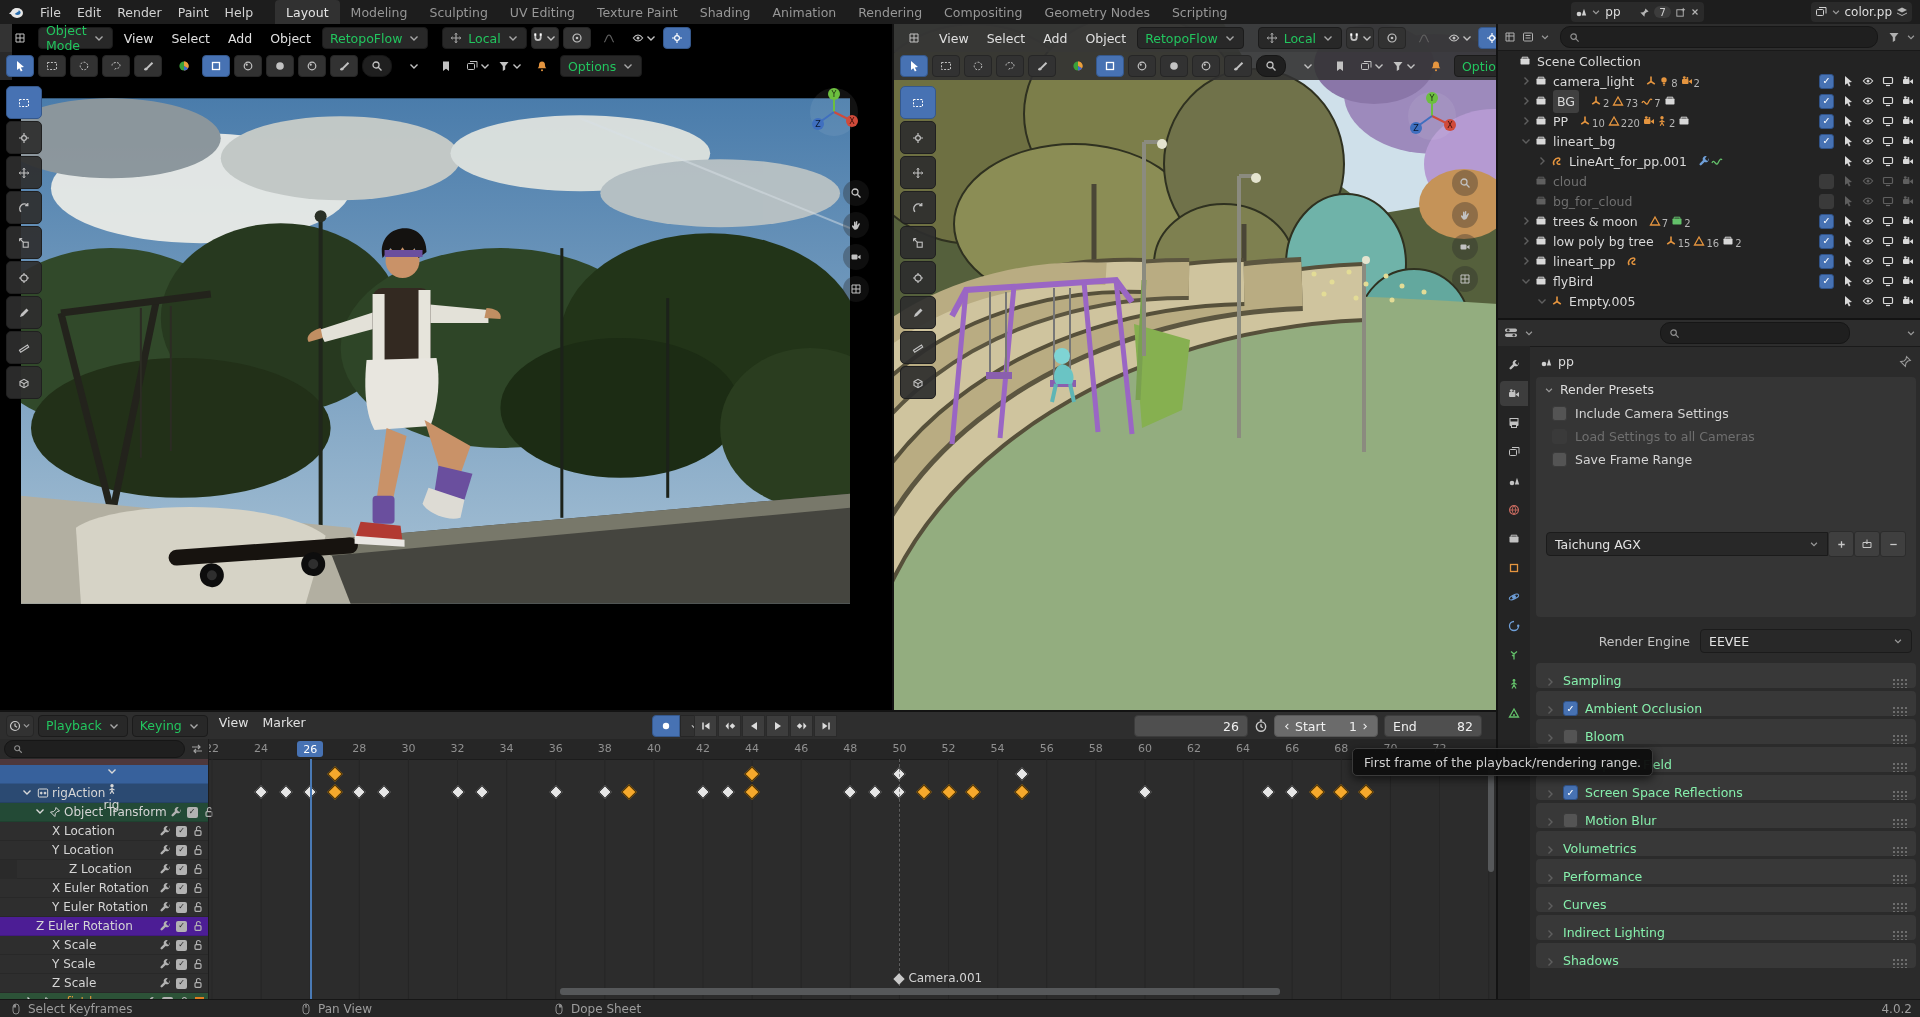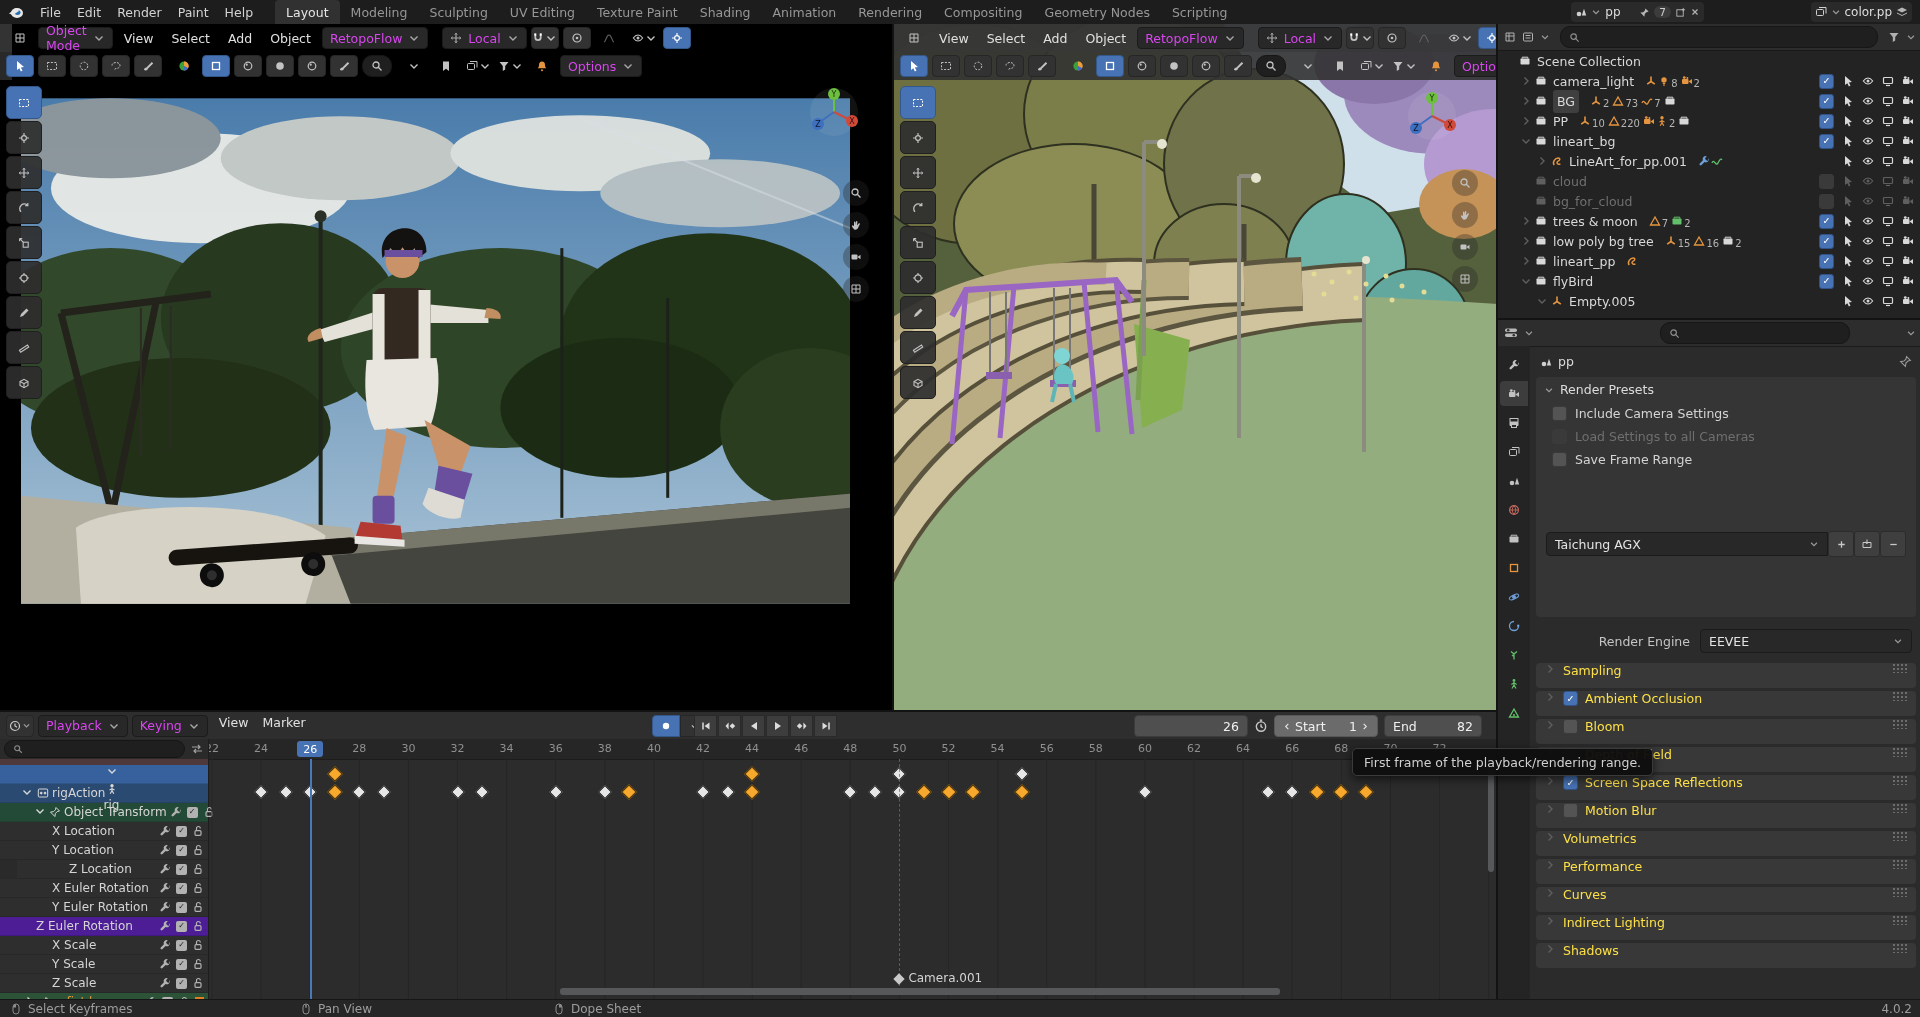--- a/index.html
+++ b/index.html
@@ -12,21 +12,21 @@
   
   #topbar{left:0;top:0;width:1920px;height:24px;background:#1d1d1d;display:flex;align-items:center;border-bottom:1px solid #131313}
   .menu-item{padding:0 8px;color:#d2d2d2;height:24px;display:flex;align-items:center;cursor:default}
   .tab{padding:0 11px;height:24px;display:flex;align-items:center;color:#979797}
   .tab.active{background:#313131;color:#e4e4e4;border-radius:4px 4px 0 0}
   .tb-widget{height:20px;background:#2a2a2a;border-radius:4px;display:flex;align-items:center;padding:0 4px;gap:4px;font-size:12px;color:#dedede}
   .tb-badge{background:#3c3c3c;border-radius:7px;padding:0 5px;font-size:10.5px;color:#cfcfcf}
   
   .vp-hdr{height:28px;background:rgba(53,53,53,.96);display:flex;align-items:center;padding:0 6px;gap:4px;position:absolute;left:0;right:0}
   .vp-menu{padding:0 7px;color:#e0e0e0}
-  .dd{height:20px;background:#282828;border:1px solid #1b1b1b;border-radius:4px;display:flex;align-items:center;padding:0 7px;gap:6px;color:#d946ef}
+  .dd{height:20px;background:#282828;border:1px solid #1b1b1b;border-radius:4px;display:flex;align-items:center;padding:0 7px;gap:6px;color:#22c55e}
   .dd .icon{color:#a8a8a8}
   .ibtn{height:20px;min-width:22px;background:#323232;border:1px solid #262626;border-radius:4px;display:flex;align-items:center;justify-content:center;padding:0 2px;gap:1px}
   .ibtn.on{background:#4772b3;border-color:#35588c}.ibtn.on .icon{color:#fff}
   .ibtn.flat{background:transparent;border-color:transparent}
   .srch{height:20px;background:#1f1f1f;border:1px solid #161616;border-radius:10px;display:flex;align-items:center;padding:0 8px;gap:6px;color:#9a9a9a}
   .tool-col{position:absolute;display:flex;flex-direction:column;gap:2px}
   .tool-btn{width:34px;height:31px;background:rgba(46,46,46,.92);border:1px solid #202020;border-radius:5px;display:flex;align-items:center;justify-content:center}
   .tool-btn.on{background:#4772b3;border-color:#35588c}.tool-btn.on .icon{color:#fff}
   .nav-ic{width:26px;height:26px;border-radius:13px;display:flex;align-items:center;justify-content:center;color:#cdcdcd;background:rgba(40,40,40,.35)}
   
@@ -50,21 +50,21 @@
   .ptab.active{background:#3d3d3d;color:#e8e8e8}
   #prop-body{position:absolute;left:32px;top:26px;right:0;bottom:0}
   .crumb{display:flex;align-items:center;gap:6px;padding:8px 10px 4px 10px;color:#dcdcdc}
   .prop-panel{background:#353535;border-radius:4px;margin:4px 6px;position:relative}
   .panel-title{display:flex;align-items:center;gap:6px;padding:5px 8px;color:#dcdcdc}
   .prow{display:flex;align-items:center;gap:8px;padding:4px 8px 4px 16px;color:#d4d4d4}
   .prow.dis{color:#6f6f6f}
   .pbtn{height:22px;background:#545454;border:1px solid #404040;border-radius:4px;display:flex;align-items:center;margin:3px 10px;color:#e6e6e6;position:relative}
   .pbtn .lbl{flex:1;text-align:center}
   .pbtn.dis{background:#3a3a3a;color:#7a7a7a;border-color:#333}
-  .sec{height:25px;background:#383838;border-radius:4px;margin:3px 6px;display:flex;align-items:flex-start;gap:7px;padding:0 8px;color:#fde047}
+  .sec{height:25px;background:#383838;border-radius:4px;margin:3px 6px;display:flex;align-items:flex-end;gap:7px;padding:0 8px;color:#86efac}
   .gripdots{margin-left:auto;width:16px;height:10px;background-image:radial-gradient(circle,#7a7a7a 1px,transparent 1.2px);background-size:4px 4px;opacity:.8}
   .field{height:22px;background:#282828;border:1px solid #1b1b1b;border-radius:4px;display:flex;align-items:center;padding:0 8px;color:#e3e3e3}
   .sqbtn{width:24px;height:24px;background:#3f3f3f;border:1px solid #2c2c2c;display:flex;align-items:center;justify-content:center;border-radius:3px}
   
   #dope{left:0;top:710px;width:1496px;height:288px;background:#2c2c2c;border-top:2px solid #131313;overflow:hidden}
   #dope-hdr{height:27px;background:#2e2e2e;border-bottom:1px solid #1e1e1e;display:flex;align-items:center;padding:0 6px;gap:4px;position:relative}
   .transport{position:absolute;left:694px;top:3px;display:flex;gap:1px}
   .tbtn{width:21px;height:20px;background:#3d3d3d;border:1px solid #2a2a2a;display:flex;align-items:center;justify-content:center}
   .tbtn .icon{color:#dcdcdc}
   #autokey{position:absolute;left:652px;top:3px;display:flex}

